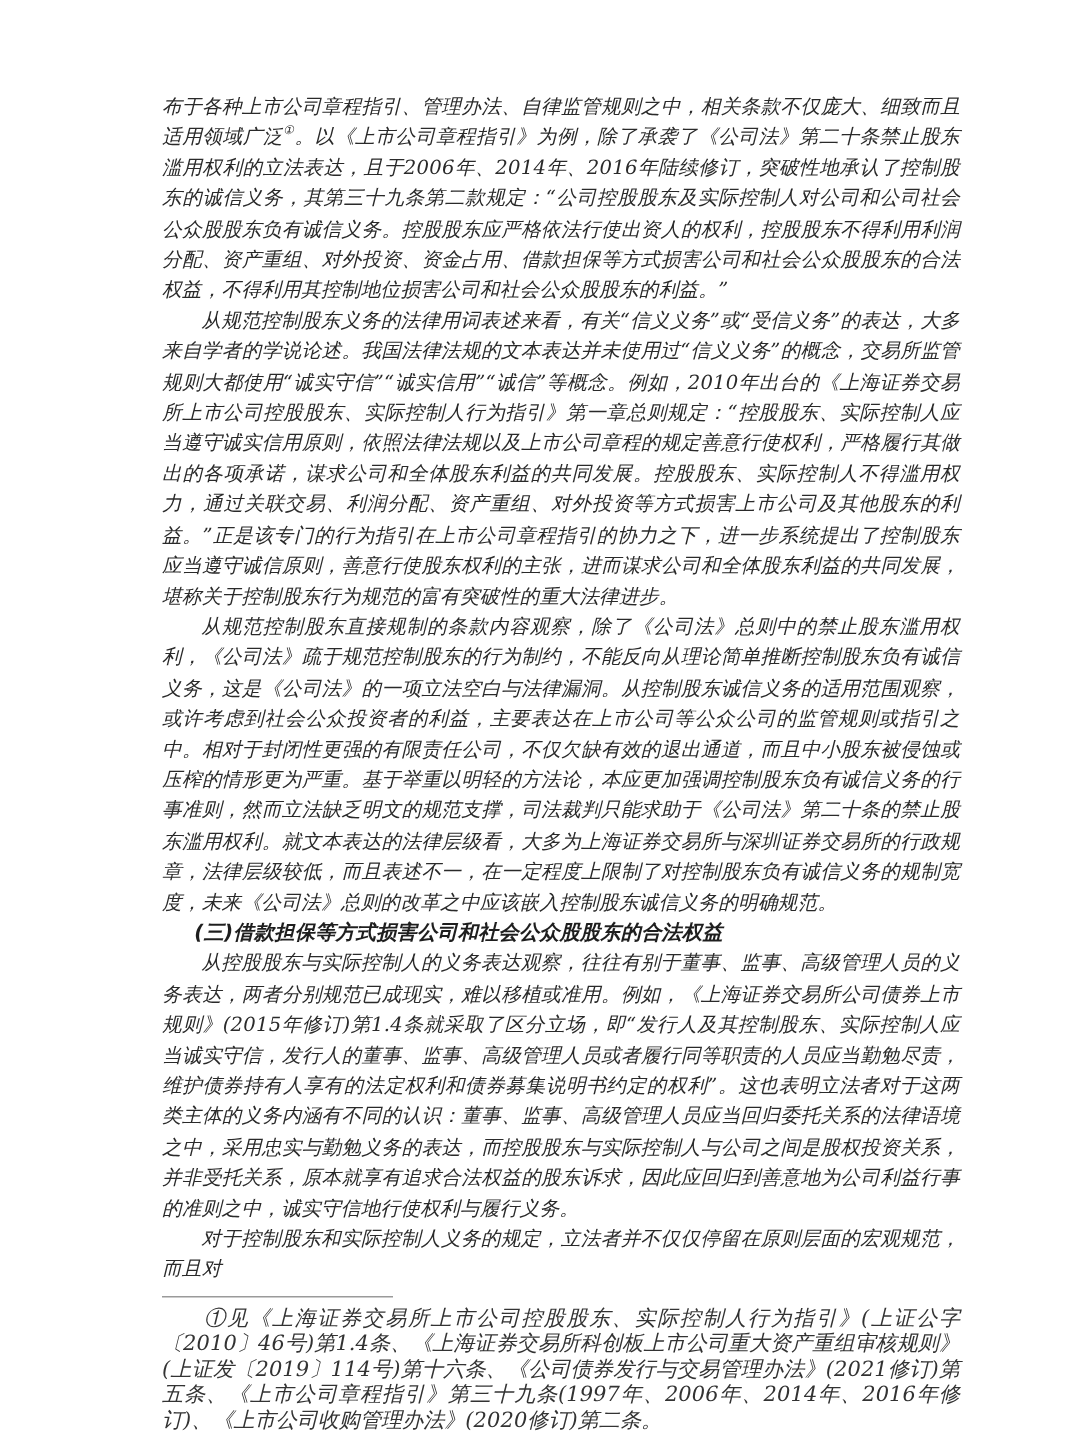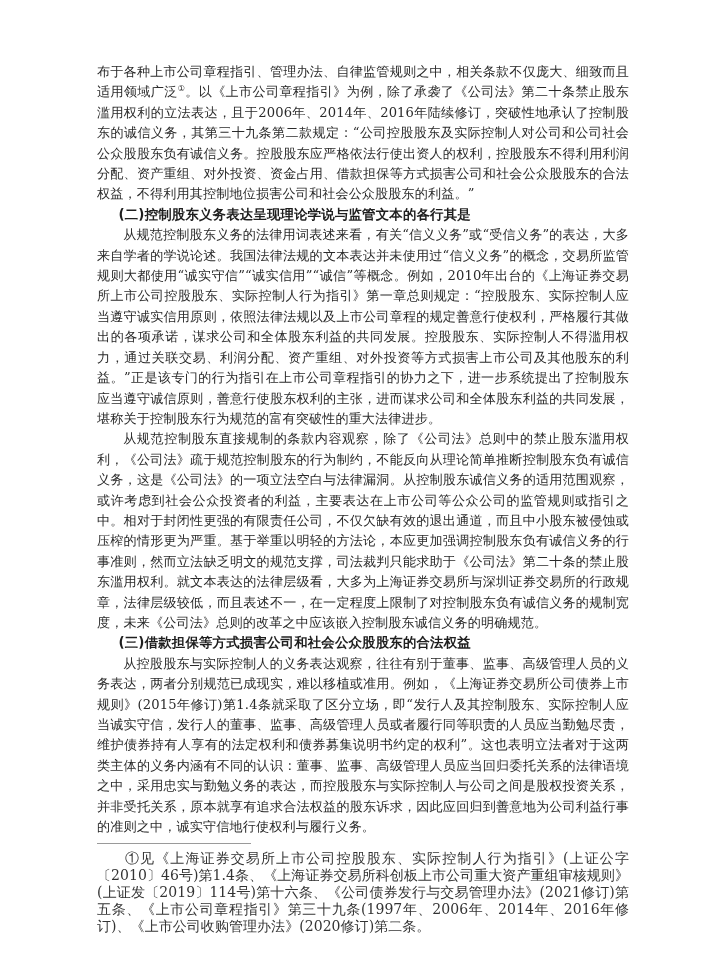--- a/index.html
+++ b/index.html
@@ -1,20 +1,21 @@
 <!DOCTYPE html>
 <html><head>
   <meta charset="utf-8">
   <style>
     html, body { margin: 0; padding: 0; background: #ffffff; }
     body { width: 720px; height: 970px; position: relative; overflow: hidden; }
     .page {
-      position: absolute; left: 97px; top: 62px; width: 532px;
+      position: absolute; left: 108px; top: 62px; width: 532px;
       color: #2a2a2a;
       font-family: "DejaVu Serif", "Liberation Serif", serif;
+      font-style: italic;
     }
     .para {
       margin: 0; font-size: 13.1px; line-height: 20.4px;
       text-align: justify; text-justify: inter-character;
       letter-spacing: 0.15px;
     }
     .para.indent { text-indent: 2em; }
     .heading {
       margin: 0; font-size: 13.4px; line-height: 20.4px; font-weight: bold;
       font-family: "DejaVu Sans", "Liberation Sans", sans-serif;
@@ -30,28 +31,28 @@
       letter-spacing: 0.05px;
     }
   </style>
 </head>
 <body>
 
 <div class="page">
 
   <p class="para"><span>布于各种上市公司章程指引、管理办法、自律监管规则之中，相关条款不仅庞大、细致而且适用领域广泛</span><sup class="fn">①</sup><span>。以《上市公司章程指引》为例，除了承袭了《公司法》第二十条禁止股东滥用权利的立法表达，且于2006年、2014年、2016年陆续修订，突破性地承认了控制股东的诚信义务，其第三十九条第二款规定：“公司控股股东及实际控制人对公司和公司社会公众股股东负有诚信义务。控股股东应严格依法行使出资人的权利，控股股东不得利用利润分配、资产重组、对外投资、资金占用、借款担保等方式损害公司和社会公众股股东的合法权益，不得利用其控制地位损害公司和社会公众股股东的利益。”</span></p>
 
-  <h3 class="heading">(二)控制股东义务表达呈现理论学说与监管文本的各行其是</h3>
 
   <p class="para indent">从规范控制股东义务的法律用词表述来看，有关“信义义务”或“受信义务”的表达，大多来自学者的学说论述。我国法律法规的文本表达并未使用过“信义义务”的概念，交易所监管规则大都使用“诚实守信”“诚实信用”“诚信”等概念。例如，2010年出台的《上海证券交易所上市公司控股股东、实际控制人行为指引》第一章总则规定：“控股股东、实际控制人应当遵守诚实信用原则，依照法律法规以及上市公司章程的规定善意行使权利，严格履行其做出的各项承诺，谋求公司和全体股东利益的共同发展。控股股东、实际控制人不得滥用权力，通过关联交易、利润分配、资产重组、对外投资等方式损害上市公司及其他股东的利益。”正是该专门的行为指引在上市公司章程指引的协力之下，进一步系统提出了控制股东应当遵守诚信原则，善意行使股东权利的主张，进而谋求公司和全体股东利益的共同发展，堪称关于控制股东行为规范的富有突破性的重大法律进步。</p>
 
   <p class="para indent">从规范控制股东直接规制的条款内容观察，除了《公司法》总则中的禁止股东滥用权利，《公司法》疏于规范控制股东的行为制约，不能反向从理论简单推断控制股东负有诚信义务，这是《公司法》的一项立法空白与法律漏洞。从控制股东诚信义务的适用范围观察，或许考虑到社会公众投资者的利益，主要表达在上市公司等公众公司的监管规则或指引之中。相对于封闭性更强的有限责任公司，不仅欠缺有效的退出通道，而且中小股东被侵蚀或压榨的情形更为严重。基于举重以明轻的方法论，本应更加强调控制股东负有诚信义务的行事准则，然而立法缺乏明文的规范支撑，司法裁判只能求助于《公司法》第二十条的禁止股东滥用权利。就文本表达的法律层级看，大多为上海证券交易所与深圳证券交易所的行政规章，法律层级较低，而且表述不一，在一定程度上限制了对控制股东负有诚信义务的规制宽度，未来《公司法》总则的改革之中应该嵌入控制股东诚信义务的明确规范。</p>
 
   <h3 class="heading">(三)借款担保等方式损害公司和社会公众股股东的合法权益</h3>
 
   <p class="para indent">从控股股东与实际控制人的义务表达观察，往往有别于董事、监事、高级管理人员的义务表达，两者分别规范已成现实，难以移植或准用。例如，《上海证券交易所公司债券上市规则》(2015年修订)第1.4条就采取了区分立场，即“发行人及其控制股东、实际控制人应当诚实守信，发行人的董事、监事、高级管理人员或者履行同等职责的人员应当勤勉尽责，维护债券持有人享有的法定权利和债券募集说明书约定的权利”。这也表明立法者对于这两类主体的义务内涵有不同的认识：董事、监事、高级管理人员应当回归委托关系的法律语境之中，采用忠实与勤勉义务的表达，而控股股东与实际控制人与公司之间是股权投资关系，并非受托关系，原本就享有追求合法权益的股东诉求，因此应回归到善意地为公司利益行事的准则之中，诚实守信地行使权利与履行义务。</p>
 
+  <p class="para indent">对于控制股东和实际控制人义务的规定，立法者并不仅仅停留在原则层面的宏观规范，而且对</p>
 
   <div class="rule"></div>
 
   <p class="footnote"><span>①</span><span>见《上海证券交易所上市公司控股股东、实际控制人行为指引》(上证公字〔2010〕46号)第1.4条、《上海证券交易所科创板上市公司重大资产重组审核规则》(上证发〔2019〕114号)第十六条、《公司债券发行与交易管理办法》(2021修订)第五条、《上市公司章程指引》第三十九条(1997年、2006年、2014年、2016年修订)、《上市公司收购管理办法》(2020修订)第二条。</span></p>
 
 </div>
 
 </body></html>

